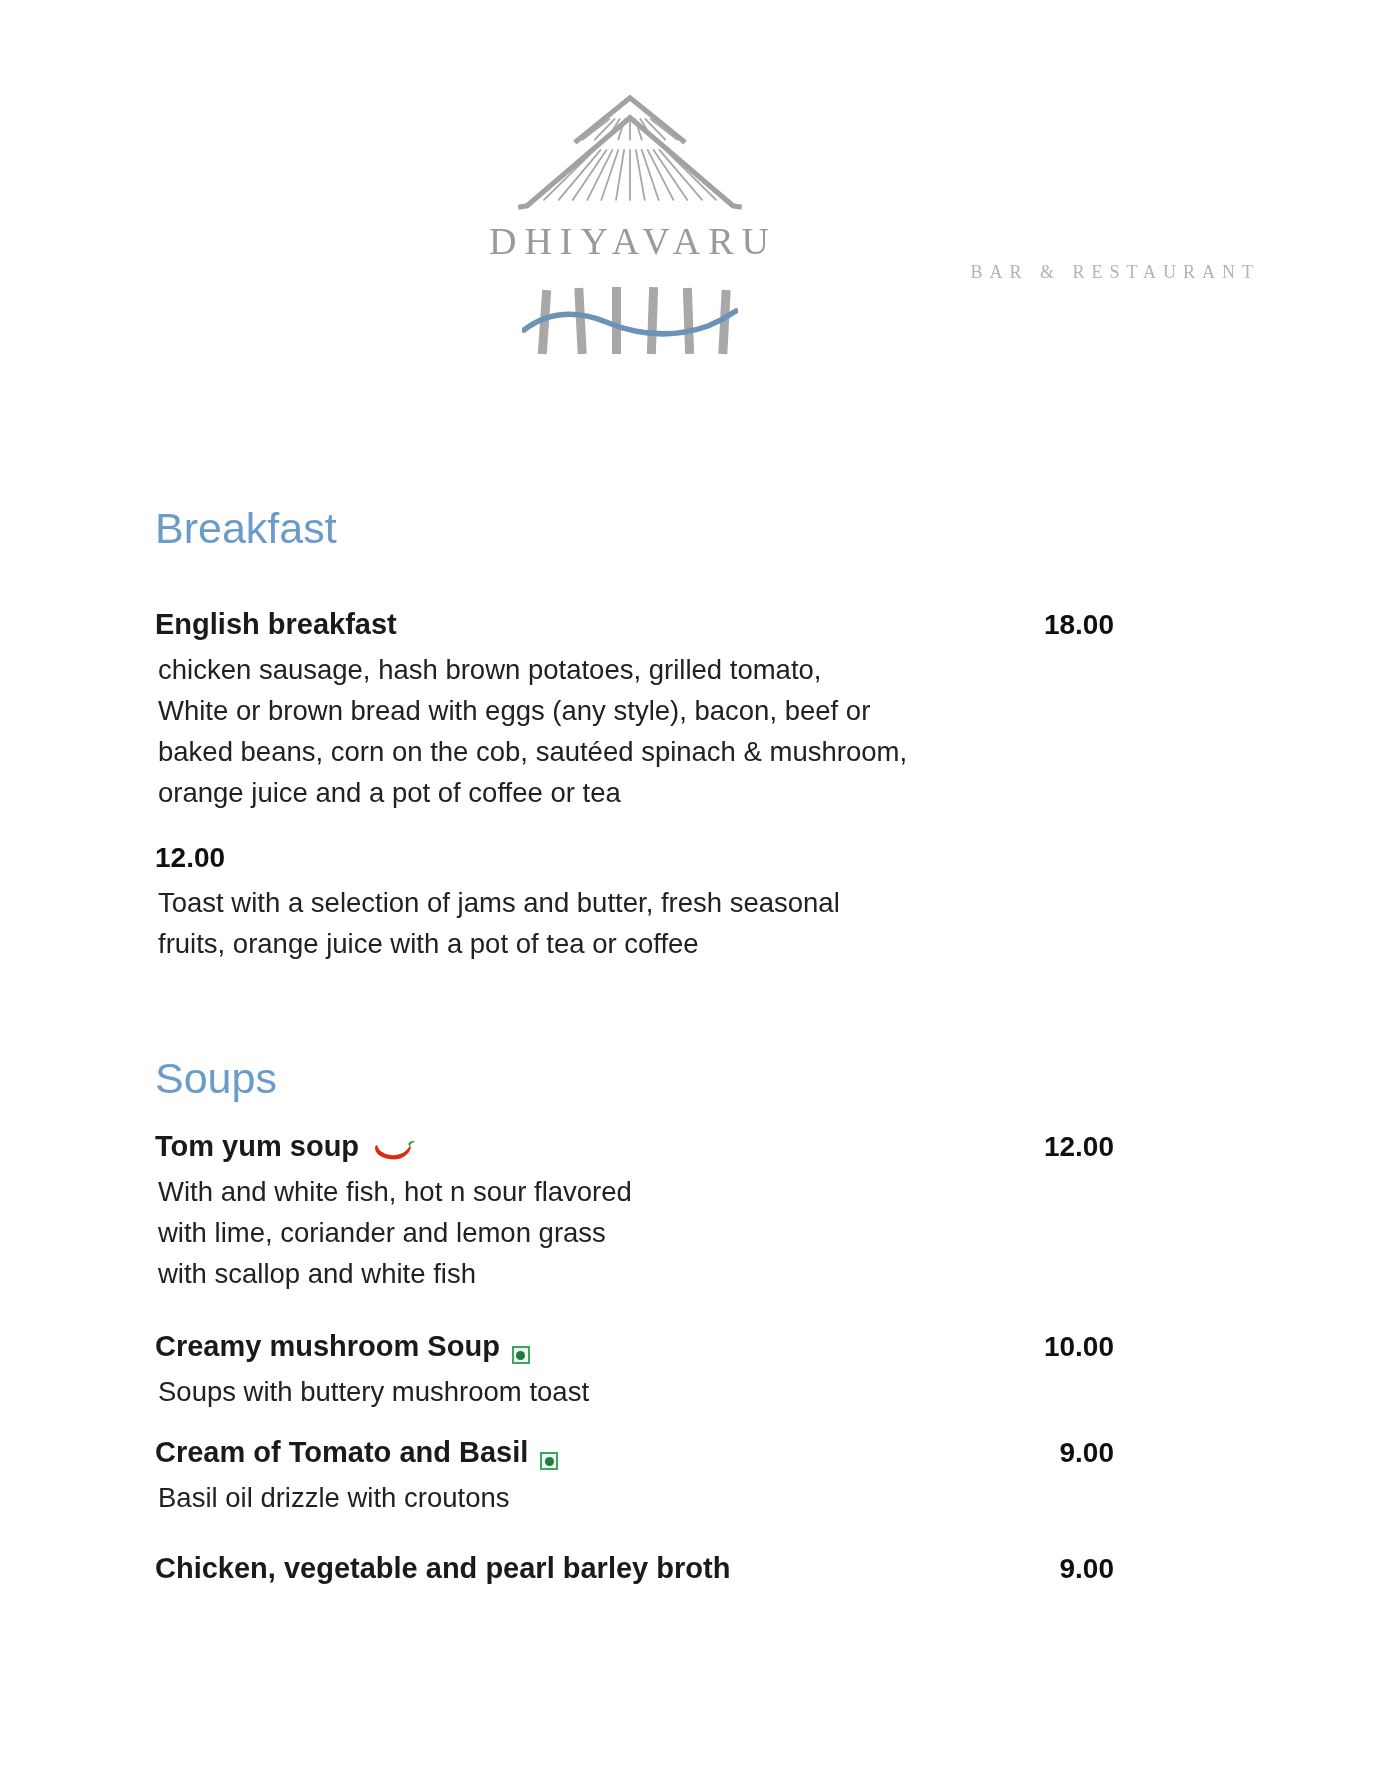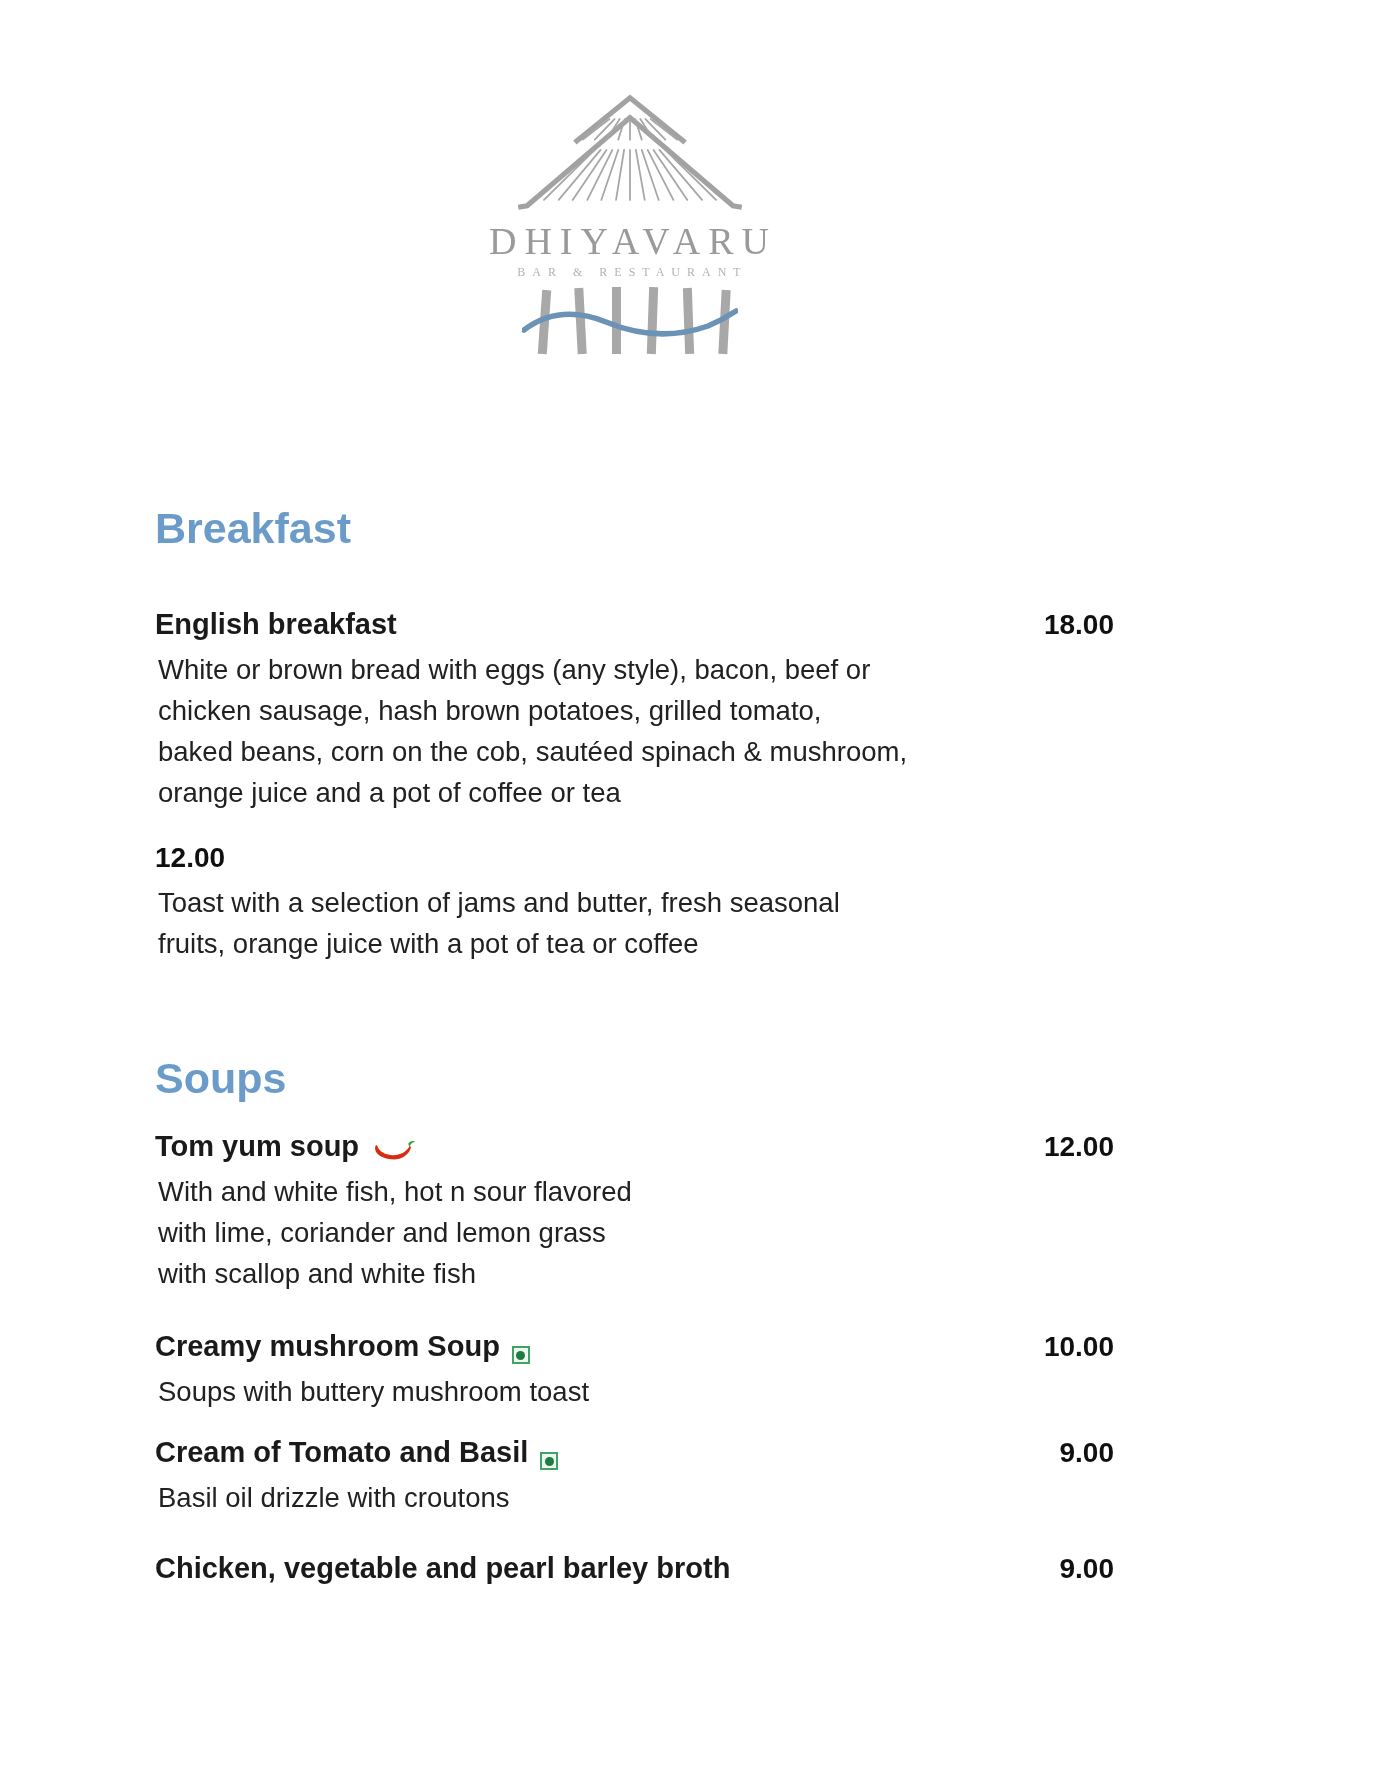--- a/index.html
+++ b/index.html
@@ -13,29 +13,29 @@
   
   .logo{padding-top:88px;text-align:center;}
   .logo .roof{display:block;margin:0 auto;}
   .logo .wordmark{
     font-family:"Liberation Serif", serif;
     font-size:38px;letter-spacing:8px;text-indent:6px;
     color:var(--c-logogray,#9a9a9a);margin-top:2px;line-height:44px;
   }
   .logo .tagline{
     font-family:"Liberation Serif", serif;
-    font-size:12px;letter-spacing:7px;text-indent:5px;
-    color:var(--c-logolight,#b3b3b3);margin-top:1px;line-height:16px;
+    font-size:18px;letter-spacing:7px;text-indent:5px;
+    color:var(--c-logolight,#b3b3b3);margin-top:1px;line-height:16px;text-align:right;
   }
   .logo .pillars{display:block;margin:4px auto 0;}
 
   
   .menu{margin:0 146px 0 155px;}
   .sec-heading{
-    font-size:43px;font-weight:bold;line-height:48px;
+    font-size:43px;font-weight:normal;line-height:48px;
     color:var(--c-heading,#6b9cc9);margin:0;
   }
   .sec-breakfast .sec-heading{margin-top:146px;}
   .sec-soups .sec-heading{margin-top:90px;}
 
   .item{margin-top:26px;}
   .i-english{margin-top:54px;}
   .i-continental{margin-top:27px;}
   .i-tomyum{}
   .i-creamy{margin-top:34px;}
@@ -126,22 +126,22 @@
       <div class="sec-heading">Breakfast</div>
 
       <div class="item i-english">
         <div class="row">
           <div class="name">
             <span>English breakfast</span>
           </div>
           <div class="price">18.00</div>
         </div>
         <div class="desc">
+          <div>chicken sausage, hash brown potatoes, grilled tomato,</div>
           <div>White or brown bread with eggs (any style), bacon, beef or</div>
-          <div>chicken sausage, hash brown potatoes, grilled tomato,</div>
           <div>baked beans, corn on the cob, sautéed spinach &amp; mushroom,</div>
           <div>orange juice and a pot of coffee or tea</div>
         </div>
       </div>
 
       <div class="item i-continental">
         <div class="row">
           <div class="price">12.00</div>
         </div>
         <div class="desc">

